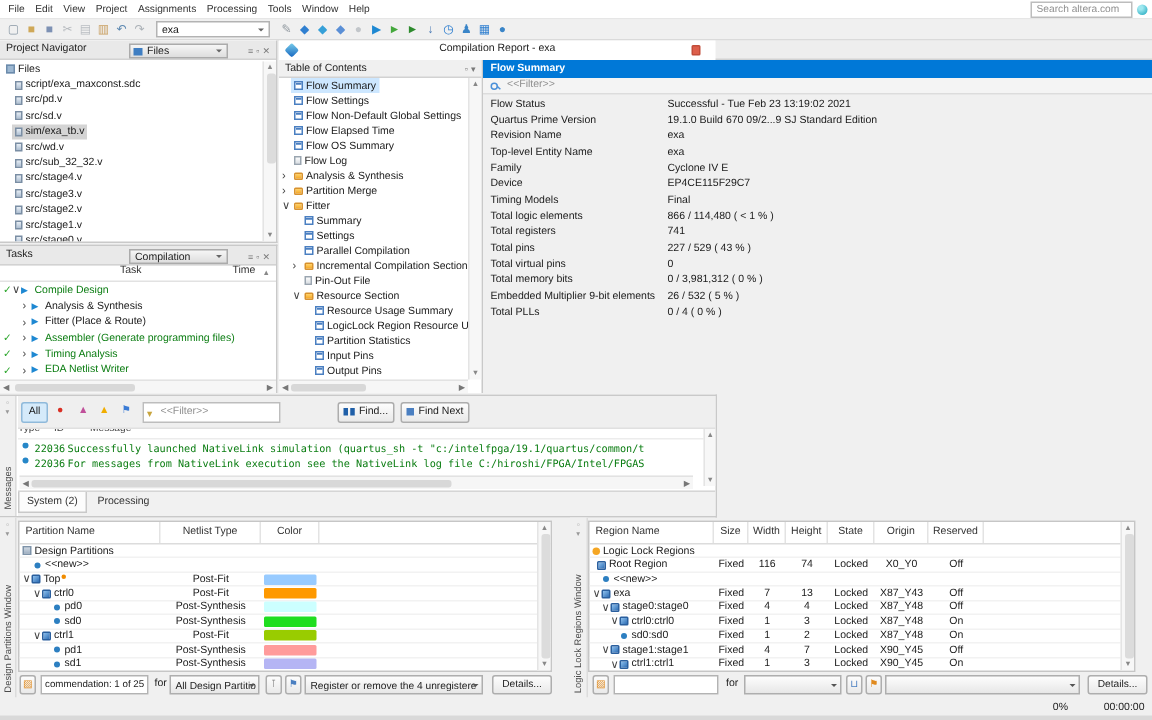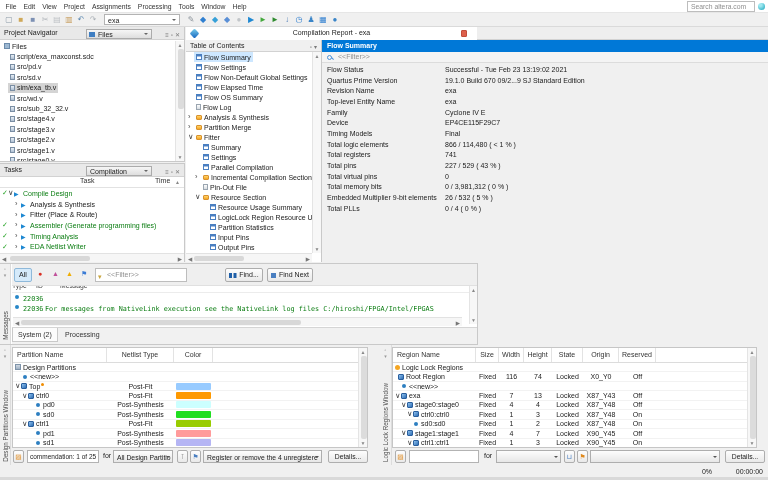--- a/index.html
+++ b/index.html
@@ -636,26 +636,27 @@
         <span style="width:24px">Type</span>
         <span style="width:24px">ID</span>
         <span>Message</span>
       </div>
     </div>
     <div id="msg-rows">
 
         <div class="mrow">
           <span class="mdot"></span>
           <span class="mid">22036</span>
+          <span class="mtxt">Successfully launched NativeLink simulation (quartus_sh -t "c:/intelfpga/19.1/quartus/common/t</span>
         </div>
 
         <div class="mrow">
           <span class="mdot"></span>
           <span class="mid">22036</span>
-          <span class="mtxt">For messages from NativeLink execution see the NativeLink log files C:/hiroshi/FPGA/Intel/FPGAS</span>
+          <span class="mtxt">For messages from NativeLink execution see the NativeLink log file C:/hiroshi/FPGA/Intel/FPGAS</span>
         </div>
       </div>
     <div class="hsb abs" id="msg-hsb">
       <span class="lt">◀</span>
         <span class="rt">▶</span>
       <span class="thumb" style="left:8px;width:280px"></span>
     </div>
     <div class="vsb" style="top:22px;bottom:20px;right:0;width:8px">
       <span class="up">▲</span>
         <span class="dn">▼</span>

